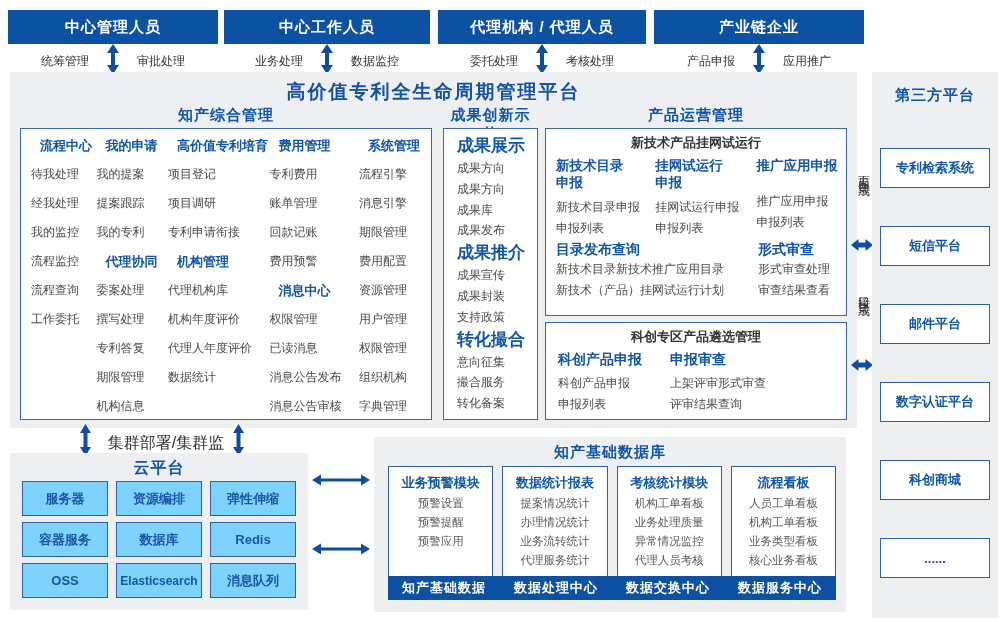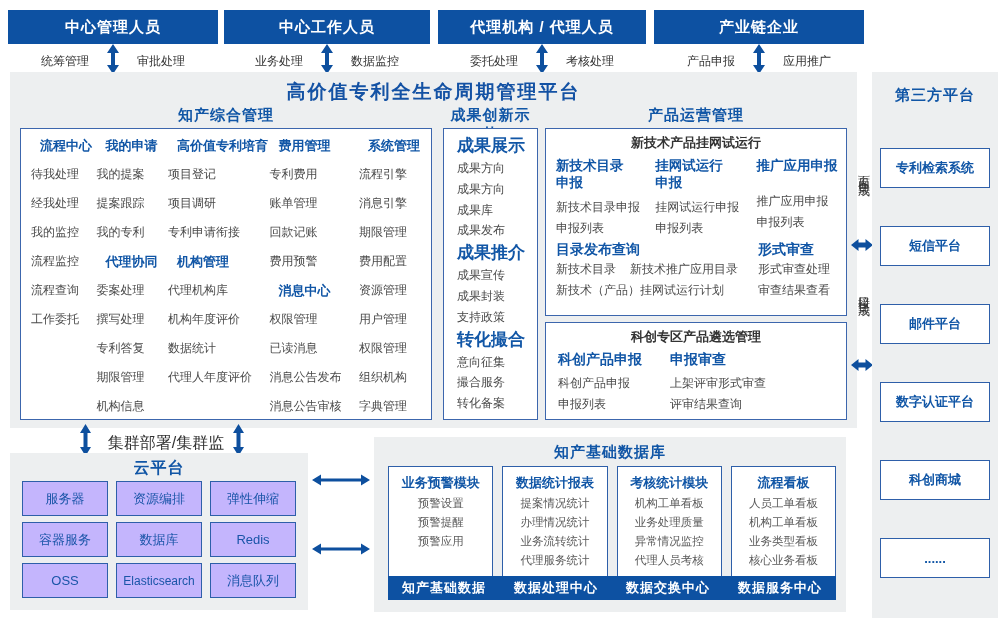--- a/index.html
+++ b/index.html
@@ -32,22 +32,22 @@
   .b1h{font-size:13.5px;font-weight:bold;color:#1156a6;line-height:17px;margin-bottom:6px;}
   .b1r{font-size:12px;color:#4a4a4a;line-height:21px;white-space:nowrap;}
   .b2h{font-size:14px;font-weight:bold;color:#1156a6;line-height:20px;white-space:nowrap;}
   
   .tp-box{width:110px;height:40px;background:#fff;border:1.5px solid #2e5fa9;box-sizing:border-box;
     display:flex;align-items:center;justify-content:center;font-size:13px;font-weight:bold;color:#1156a6;}
   .vtext{position:absolute;writing-mode:vertical-rl;font-size:12px;color:#333;letter-spacing:3px;}
   
   .cloud-grid{position:absolute;left:12px;right:12px;top:28px;bottom:12px;display:grid;
     grid-template-columns:repeat(3,1fr);grid-template-rows:repeat(3,1fr);gap:6px 8px;}
-  .cloud-box{background:#c4b5fd;border:1.5px solid #2e5fa9;box-sizing:border-box;display:flex;align-items:center;justify-content:center;
-    font-size:13px;font-weight:normal;color:#1a55a8;}
+  .cloud-box{background:#7dd3fc;border:1.5px solid #2e5fa9;box-sizing:border-box;display:flex;align-items:center;justify-content:center;
+    font-size:13px;font-weight:bold;color:#1a55a8;}
   
   .db-grid{position:absolute;left:14px;right:10px;top:29px;height:116px;display:grid;grid-template-columns:repeat(4,1fr);gap:9px;}
   .db-mod{background:#fff;border:1.5px solid #2e5fa9;box-sizing:border-box;text-align:center;padding-top:5px;}
   .db-mod .mh{font-size:13px;font-weight:bold;color:#1156a6;line-height:22px;white-space:nowrap;}
   .db-mod .mi{font-size:11.5px;color:#5a5a5a;line-height:19px;white-space:nowrap;}
   .db-bars{position:absolute;left:14px;right:10px;top:139px;height:24px;display:grid;grid-template-columns:repeat(4,1fr);gap:0;}
   .db-bar{background:#0d51a2;color:#fff;font-size:13px;font-weight:bold;display:flex;align-items:center;justify-content:center;letter-spacing:1px;}
   .small-label{font-size:16px;color:#333;}
 </style>
 </head>
@@ -122,22 +122,22 @@
         <div class="r">机构信息</div>
       </div>
       <div style="width:98px;">
         <div class="h">高价值专利培育</div>
         <div class="r">项目登记</div>
         <div class="r">项目调研</div>
         <div class="r">专利申请衔接</div>
         <div class="h">机构管理</div>
         <div class="r">代理机构库</div>
         <div class="r">机构年度评价</div>
+        <div class="r">代理人年度评价</div>
         <div class="r">数据统计</div>
-        <div class="r">代理人年度评价</div>
       </div>
       <div style="width:86px;">
         <div class="h">费用管理</div>
         <div class="r">专利费用</div>
         <div class="r">账单管理</div>
         <div class="r">回款记账</div>
         <div class="r">费用预警</div>
         <div class="h">消息中心</div>
         <div class="r">权限管理</div>
         <div class="r">已读消息</div>
@@ -191,21 +191,21 @@
         <div class="b1r">申报列表</div>
       </div>
       <div style="width:84px;">
         <div class="b1h nw">推广应用申报</div>
         <div class="b1r" style="margin-top:17px;">推广应用申报</div>
         <div class="b1r">申报列表</div>
       </div>
     </div>
     <div class="abs" style="left:10px;top:110px;">
       <div class="b2h">目录发布查询</div>
-      <div style="display:flex;gap:14px;text-align:right;">
+      <div style="display:flex;text-align:right;">
         <span class="b1r">新技术目录</span>
         <span class="b1r">新技术推广应用目录</span>
       </div>
       <div class="b1r">新技术（产品）挂网试运行计划</div>
     </div>
     <div class="abs" style="left:212px;top:110px;">
       <div class="b2h">形式审查</div>
       <div class="b1r">形式审查处理</div>
       <div class="b1r">审查结果查看</div>
     </div>

